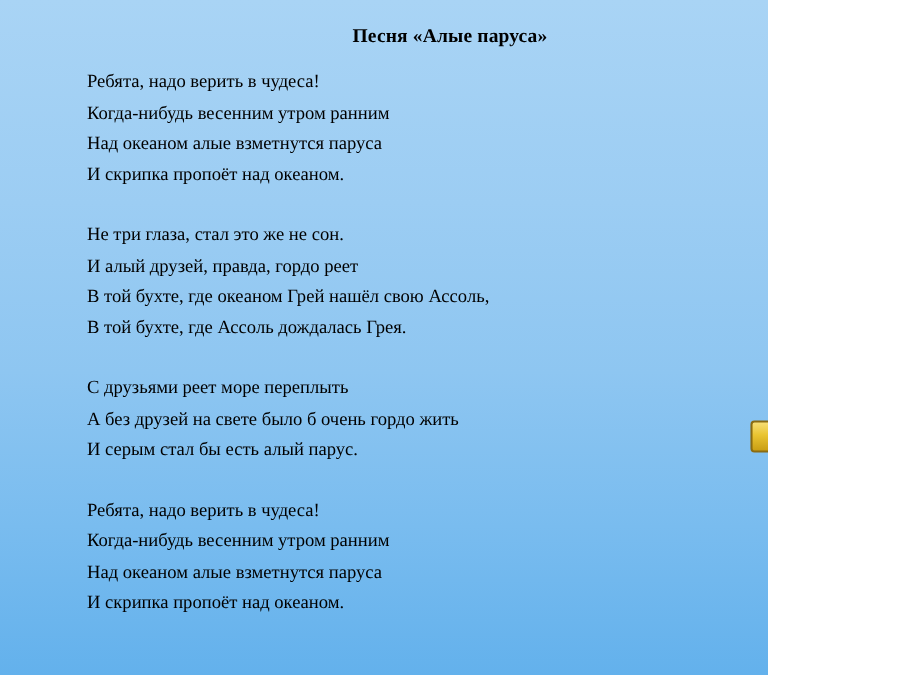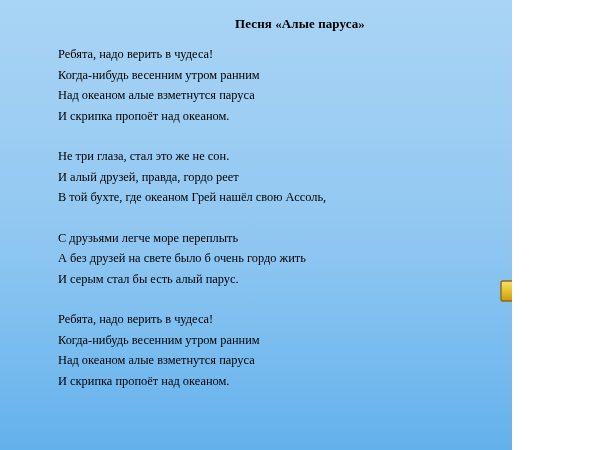--- a/index.html
+++ b/index.html
@@ -70,24 +70,25 @@
       <div class="line">Ребята, надо верить в чудеса!</div>
       <div class="line">Когда-нибудь весенним утром ранним</div>
       <div class="line">Над океаном алые взметнутся паруса</div>
       <div class="line">И скрипка пропоёт над океаном.</div>
     </div>
 
     <div class="stanza">
       <div class="line">Не три глаза, стал это же не сон.</div>
       <div class="line">И алый друзей, правда, гордо реет</div>
       <div class="line">В той бухте, где океаном Грей нашёл свою Ассоль,</div>
+      <div class="line">В той бухте, где Ассоль дождалась Грея.</div>
     </div>
 
     <div class="stanza">
-      <div class="line">С друзьями легче море переплыть</div>
+      <div class="line">С друзьями реет море переплыть</div>
       <div class="line">А без друзей на свете было б очень гордо жить</div>
       <div class="line">И серым стал бы есть алый парус.</div>
     </div>
 
     <div class="stanza">
       <div class="line">Ребята, надо верить в чудеса!</div>
       <div class="line">Когда-нибудь весенним утром ранним</div>
       <div class="line">Над океаном алые взметнутся паруса</div>
       <div class="line">И скрипка пропоёт над океаном.</div>
     </div>

